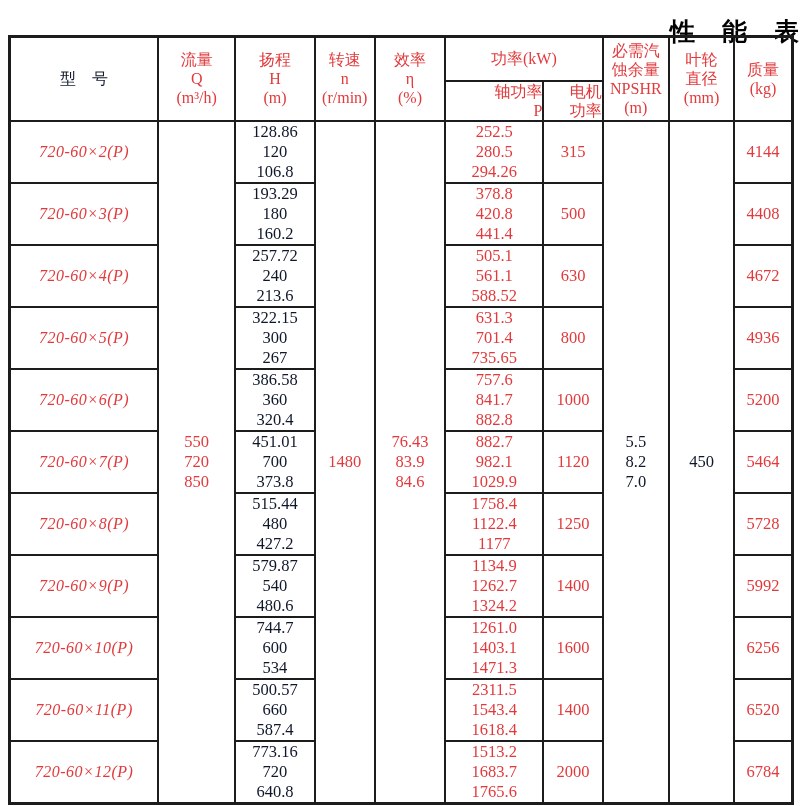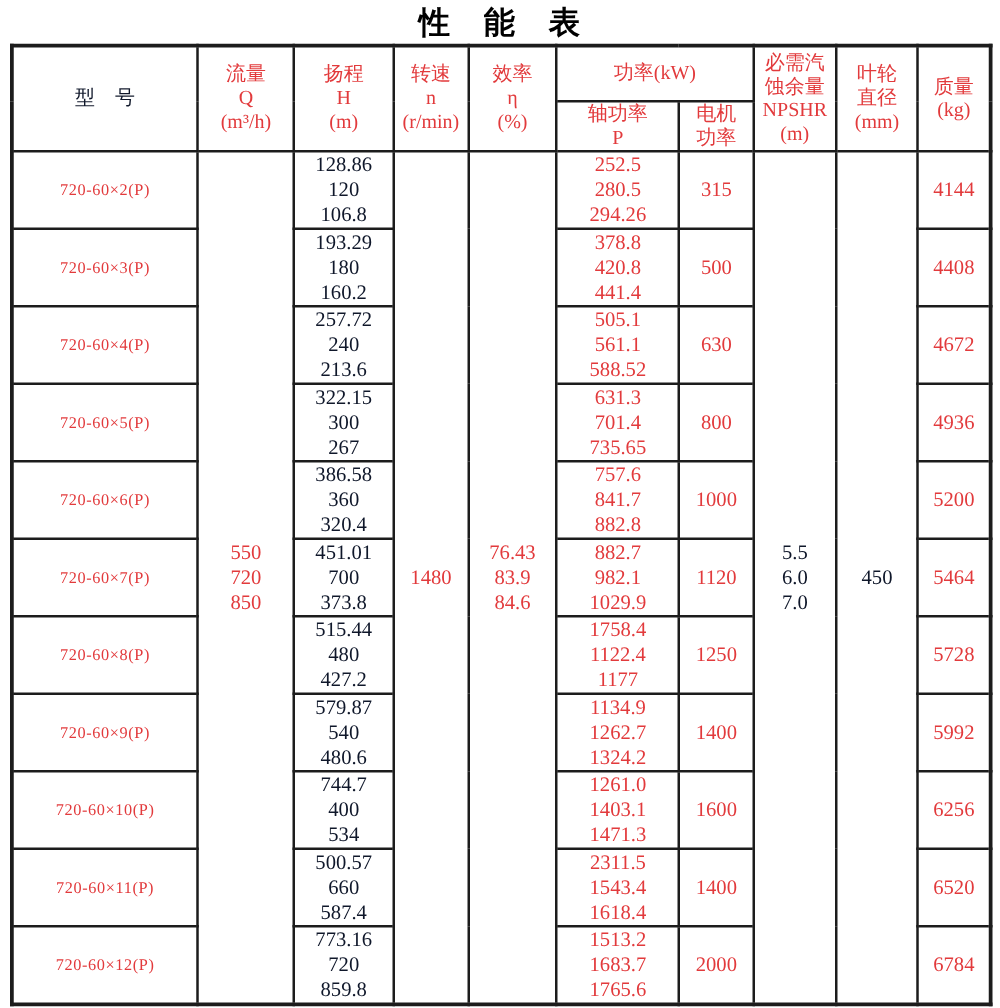--- a/index.html
+++ b/index.html
@@ -4,42 +4,42 @@
 <style>
   * { box-sizing: border-box; }
   html, body { margin: 0; padding: 0; }
   body {
     width: 800px; height: 806px; background: #ffffff;
     font-family: "Liberation Serif", "DejaVu Serif", serif;
   }
   .page { position: relative; width: 800px; height: 806px; overflow: hidden; }
 
   .title {
-    position: absolute; top: 1px; left: 0; width: 100%;
-    text-align: center; font-size: 25px; font-weight: bold;
+    position: absolute; top: 15px; left: 0; width: 100%;
+    text-align: right; font-size: 25px; font-weight: bold;
     color: #000000; white-space: pre; letter-spacing: 1px;
   }
 
   table.perf {
     position: absolute; left: 8px; top: 35px;
     width: 786px; border-collapse: collapse; table-layout: fixed;
     border: 3px solid #1c1c1c;
   }
   td {
     border: 2px solid #1c1c1c;
     text-align: center; vertical-align: middle;
     padding: 0; overflow: hidden;
   }
   .hl { line-height: 19px; font-size: 16px; white-space: pre; }   
   .vl { line-height: 20px; font-size: 16.5px; white-space: pre; } 
-  .model { font-size: 13px; letter-spacing: 0.5px; }
+  .model { font-size: 16px; letter-spacing: 0.5px; font-style: italic; }
   .red { color: #e23a3c; }
   .blk { color: #0f172a; }
   tr.hrow1 td { height: 44px; }
-  tr.hrow2 td { height: 38px; }
+  tr.hrow2 td { height: 38px; text-align: right; }
   tr.drow td { height: 61px; text-align: center; }
 </style>
 </head>
 <body>
 
 <div class="page">
 
   <div class="title">性　能　表</div>
 
   <table class="perf">
@@ -137,21 +137,21 @@
       <td>
         <div class="vl red">252.5</div>
         <div class="vl red">280.5</div>
         <div class="vl red">294.26</div>
       </td>
       <td>
             <div class="vl red">315</div>
           </td>
       <td rowspan="11">
         <div class="vl blk">5.5</div>
-        <div class="vl blk">6.0</div>
+        <div class="vl blk">8.2</div>
         <div class="vl blk">7.0</div>
       </td>
       <td rowspan="11">
         <div class="vl blk">450</div>
       </td>
       <td>
             <div class="vl red">4144</div>
           </td>
     </tr>
 
@@ -308,21 +308,21 @@
             <div class="vl red">5992</div>
           </td>
     </tr>
 
     <tr class="drow">
       <td>
             <div class="vl red model">720-60×10(P)</div>
           </td>
       <td>
         <div class="vl blk">744.7</div>
-        <div class="vl blk">400</div>
+        <div class="vl blk">600</div>
         <div class="vl blk">534</div>
       </td>
       <td>
         <div class="vl red">1261.0</div>
         <div class="vl red">1403.1</div>
         <div class="vl red">1471.3</div>
       </td>
       <td>
             <div class="vl red">1600</div>
           </td>
@@ -353,21 +353,21 @@
           </td>
     </tr>
 
     <tr class="drow">
       <td>
             <div class="vl red model">720-60×12(P)</div>
           </td>
       <td>
         <div class="vl blk">773.16</div>
         <div class="vl blk">720</div>
-        <div class="vl blk">859.8</div>
+        <div class="vl blk">640.8</div>
       </td>
       <td>
         <div class="vl red">1513.2</div>
         <div class="vl red">1683.7</div>
         <div class="vl red">1765.6</div>
       </td>
       <td>
             <div class="vl red">2000</div>
           </td>
       <td>

